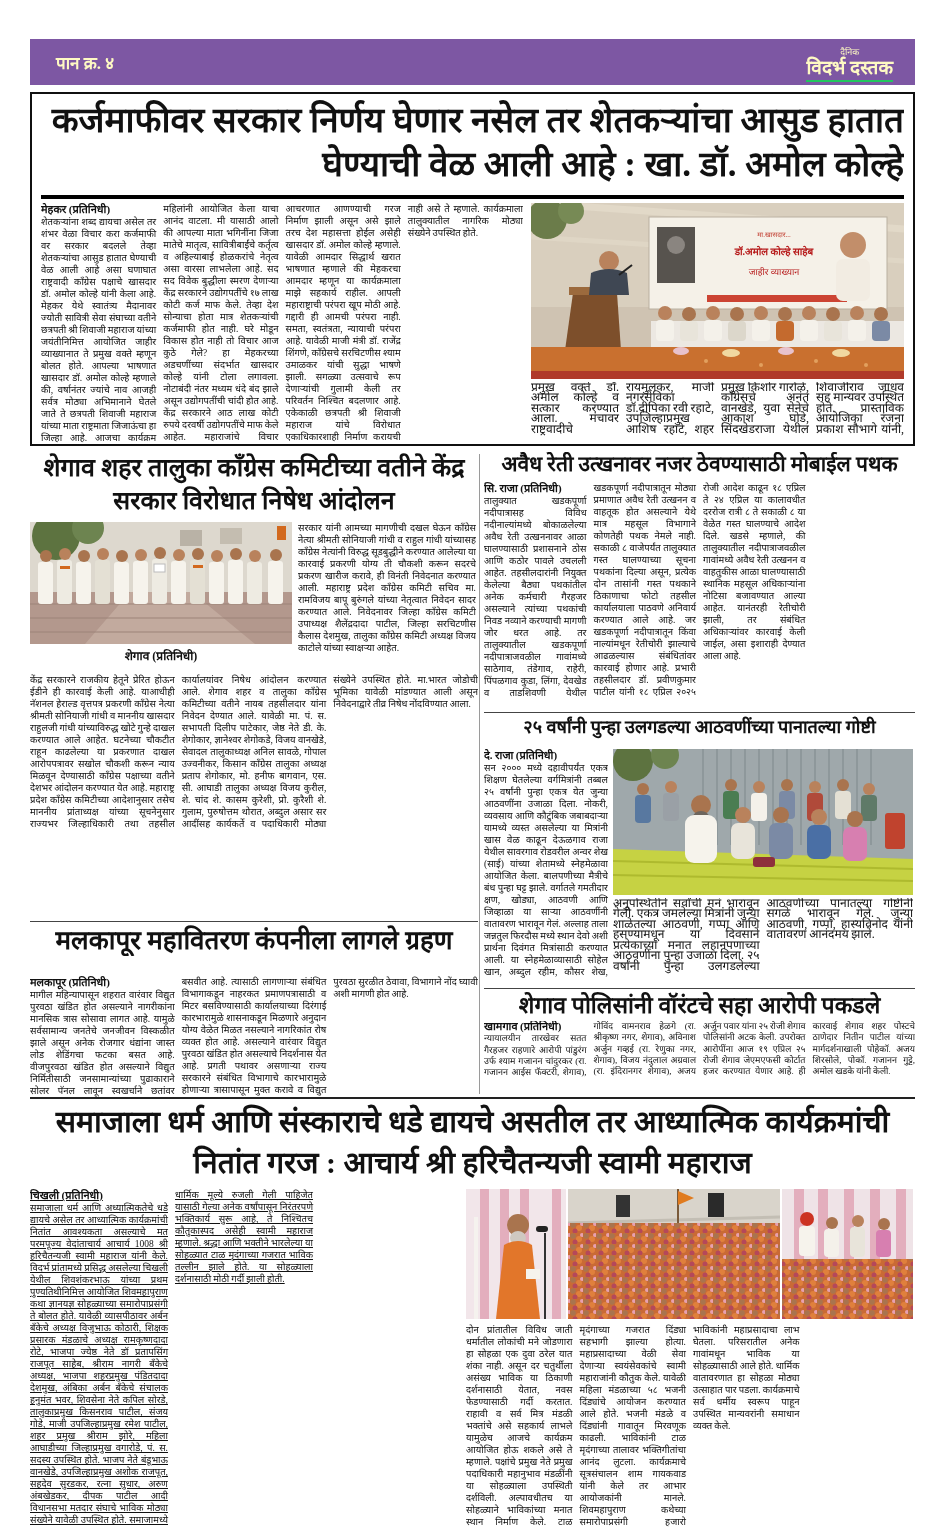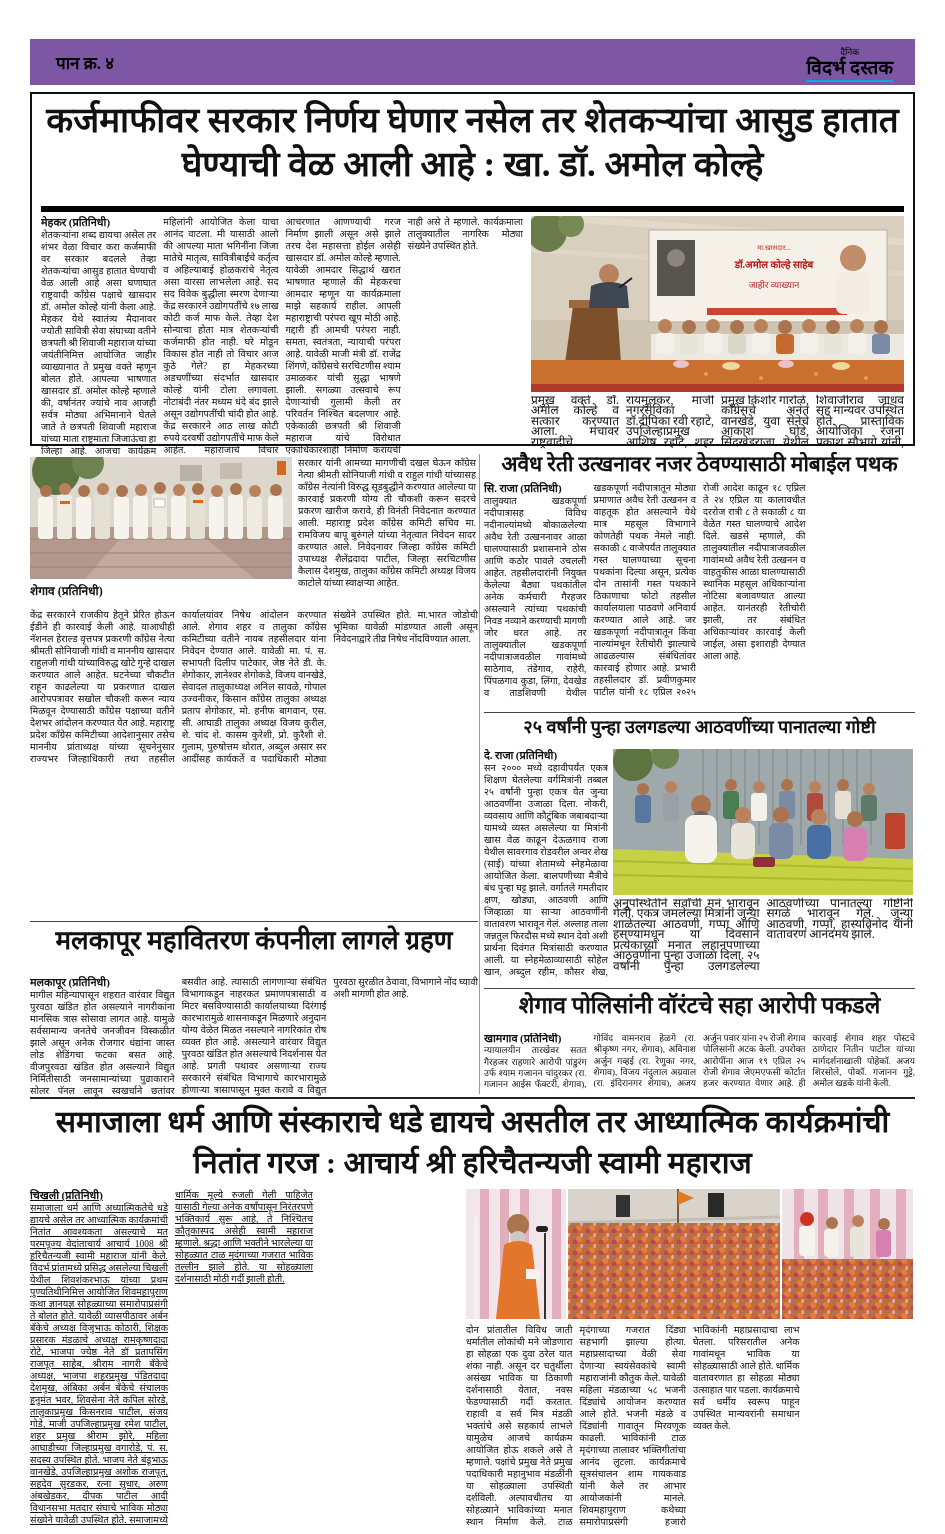--- a/index.html
+++ b/index.html
@@ -1,28 +1,28 @@
 <!DOCTYPE html>
 <html><head>
 <meta charset="utf-8">
 <style>
   html,body{margin:0;padding:0;background:#e9e7e2;}
   #page{position:relative;width:945px;height:1534px;background:#ffffff;overflow:hidden;
         font-family:"Liberation Serif","DejaVu Serif",serif;color:#111;}
   .abs{position:absolute;box-sizing:border-box;}
   
-  .hbar{background:#7d57a3;color:#000000;display:flex;align-items:center;}
+  .hbar{background:#7d57a3;color:#fef9c3;display:flex;align-items:center;}
   .hbar .pageno{margin-left:26px;font-size:17px;font-weight:bold;}
   .hbar .hdate{position:absolute;left:0;right:0;text-align:center;font-size:17px;font-weight:bold;}
   .masthead{margin-left:auto;margin-right:22px;text-align:center;line-height:1;position:relative;}
   .masthead .m-top{font-size:9px;display:block;margin-bottom:1px;}
-  .masthead .m-main{font-size:19px;font-weight:bold;border-bottom:2px solid #0ea5e9;padding-bottom:2px;}
+  .masthead .m-main{font-size:19px;font-weight:bold;border-bottom:2px solid #22c55e;padding-bottom:2px;}
   
   .head{font-weight:bold;text-align:center;overflow:hidden;}
-  .h-main{font-size:35px;line-height:1.25;border-bottom:6px solid #000000;padding-bottom:19px;}
+  .h-main{font-size:35px;line-height:1.25;border-bottom:4px solid #000000;padding-bottom:8px;text-align:right;}
   .h-2{font-size:25px;line-height:1.3;}
   .h-3{font-size:20px;line-height:1.25;}
   .h-4{font-size:18px;line-height:1.25;}
   .h-5{font-size:26px;line-height:1.2;}
   .h-6{font-size:21px;line-height:1.2;}
   .h-7{font-size:30px;line-height:1.35;}
   
   .cols{column-fill:auto;column-gap:7px;text-align:justify;overflow:hidden;
         font-size:9.5px;line-height:12px;word-spacing:-0.3px;}
   .cols.small{font-size:12px;line-height:10.6px;}
@@ -111,22 +111,23 @@
         <div class="cols small" style="width:373px;height:60px;column-count:4;margin-top:3px;">
           <span>प्रमुख वक्ते डॉ. अमोल कोल्हे व सत्कार करण्यात आला. मंचावर राष्ट्रवादीचे रायमुलकर, माजी नगरसेविका डॉ.दीपिका रवी रहाटे, उपजिल्हाप्रमुख आशिष रहाटे, शहर प्रमुख किशोर गारोळे, काँग्रेसचे अनंत वानखेडे, युवा सेनेचे आकाश घोडे, सिंदखेडराजा येथील शिवाजीराव जाधव सह मान्यवर उपस्थित होते. प्रास्ताविक आयोजिका रंजना प्रकाश सौभागे यांनी, संचालन पत्रकार सिद्धेश्वर पवार तर आभार आयोजिका जया अरुण बळी यांनी मानले. राष्ट्रगीताने कार्यक्रमाची सांगता झाली.</span>
         </div>
       </div>
     </div>
   </div>
 
   <div class="abs rule-v" style="left:479px;top:454px;height:640px;"></div>
 
   <div class="abs" style="left:30px;top:452px;width:448px;height:468px;">
+    <div class="head h-2">शेगाव शहर तालुका काँग्रेस कमिटीच्या वतीने केंद्र सरकार विरोधात निषेध आंदोलन</div>
     <div style="display:flex;gap:6px;margin-top:5px;">
-      <div style="width:262px;">
+      <div style="width:262px;text-align:center;">
         <svg width="262" height="122" viewBox="0 0 262 122">
           <rect width="262" height="70" fill="#ddd8ce"></rect>
           <rect x="150" y="8" width="22" height="16" fill="#b9b2a6"></rect>
           <rect x="190" y="6" width="22" height="16" fill="#c4bdb0"></rect>
           <circle cx="26" cy="14" r="24" fill="#5d7340"></circle>
           <circle cx="58" cy="6" r="16" fill="#6d8450"></circle>
           <rect x="247" y="4" width="9" height="14" fill="#d2691e"></rect>
           <rect y="70" width="262" height="52" fill="#b3988d"></rect>
           <path d="M100,70 L162,70 L225,122 L55,122 Z" fill="#c2aa9e"></path>
           <path d="M0,82 H262 M0,96 H262 M0,110 H262" stroke="#9c8378" stroke-width="1"></path>
@@ -246,21 +247,21 @@
     <div class="cols" style="width:448px;height:128px;column-count:3;margin-top:20px;">
       <span class="dl">मलकापूर (प्रतिनिधी)</span>
       <span>मागील महिन्यापासून शहरात वारंवार विद्युत पुरवठा खंडित होत असल्याने नागरीकांना मानसिक त्रास सोसावा लागत आहे. यामुळे सर्वसामान्य जनतेचे जनजीवन विस्कळीत झाले असून अनेक रोजगार धंद्यांना जास्त लोड शेडिंगचा फटका बसत आहे. वीजपुरवठा खंडित होत असल्याने विद्युत निर्मितीसाठी जनसामान्यांच्या पुढाकाराने सोलर पॅनल लावून स्वखर्चाने छतांवर बसवीत आहे. त्यासाठी लागणाऱ्या संबंधित विभागाकडून नाहरकत प्रमाणपत्रासाठी व मिटर बसविण्यासाठी कार्यालयाच्या दिरंगाई कारभारामुळे शासनाकडून मिळणारे अनुदान योग्य वेळेत मिळत नसल्याने नागरिकांत रोष व्यक्त होत आहे. असल्याने वारंवार विद्युत पुरवठा खंडित होत असल्याचे निदर्शनास येत आहे. प्रगती पथावर असणाऱ्या राज्य सरकारने संबंधित विभागाचे कारभारामुळे होणाऱ्या त्रासापासून मुक्त करावे व विद्युत पुरवठा सुरळीत ठेवावा, विभागाने नोंद घ्यावी अशी मागणी होत आहे.</span>
     </div>
   </div>
 
   <div class="abs rule-h" style="left:484px;top:988px;width:431px;"></div>
 
   <div class="abs" style="left:484px;top:992px;width:431px;height:104px;">
     <div class="head h-3" style="font-size:23px;">शेगाव पोलिसांनी वॉरंटचे सहा आरोपी पकडले</div>
-    <div class="cols" style="width:431px;height:66px;column-count:4;margin-top:12px;font-size:9px;line-height:11.4px;">
+    <div class="cols" style="width:431px;height:66px;column-count:4;margin-top:0;font-size:9px;line-height:11.4px;">
       <span class="dl">खामगाव (प्रतिनिधी)</span>
       <span>न्यायालयीन तारखेवर सतत गैरहजर राहणारे आरोपी पांडुरंग उर्फ श्याम गजानन चांदुरकर (रा. गजानन आईस फॅक्टरी, शेगाव), गोविंद वामनराव हेळगे (रा. श्रीकृष्ण नगर, शेगाव), अविनाश अर्जुन गव्हई (रा. रेणुका नगर, शेगाव), विजय नंदुलाल अग्रवाल (रा. इंदिरानगर शेगाव), अजय अर्जुन पवार यांना २५ रोजी शेगाव पोलिसांनी अटक केली. उपरोक्त आरोपींना आज १९ एप्रिल २५ रोजी शेगाव जेएमएफसी कोर्टात हजर करण्यात येणार आहे. ही कारवाई शेगाव शहर पोस्टचे ठाणेदार नितीन पाटील यांच्या मार्गदर्शनाखाली पोहेकॉ. अजय शिरसोले, पोकॉ. गजानन गुट्टे, अमोल खडके यांनी केली.</span>
     </div>
   </div>
 
   <div class="abs rule-h" style="left:30px;top:1097px;width:885px;height:2px;background:#222;"></div>
 
   <div class="abs" style="left:30px;top:1102px;width:885px;height:432px;overflow:hidden;">
     <div class="head h-7">समाजाला धर्म आणि संस्काराचे धडे द्यायचे असतील तर आध्यात्मिक कार्यक्रमांची नितांत गरज : आचार्य श्री हरिचैतन्यजी स्वामी महाराज</div>
     <div style="display:flex;gap:8px;margin-top:6px;">

